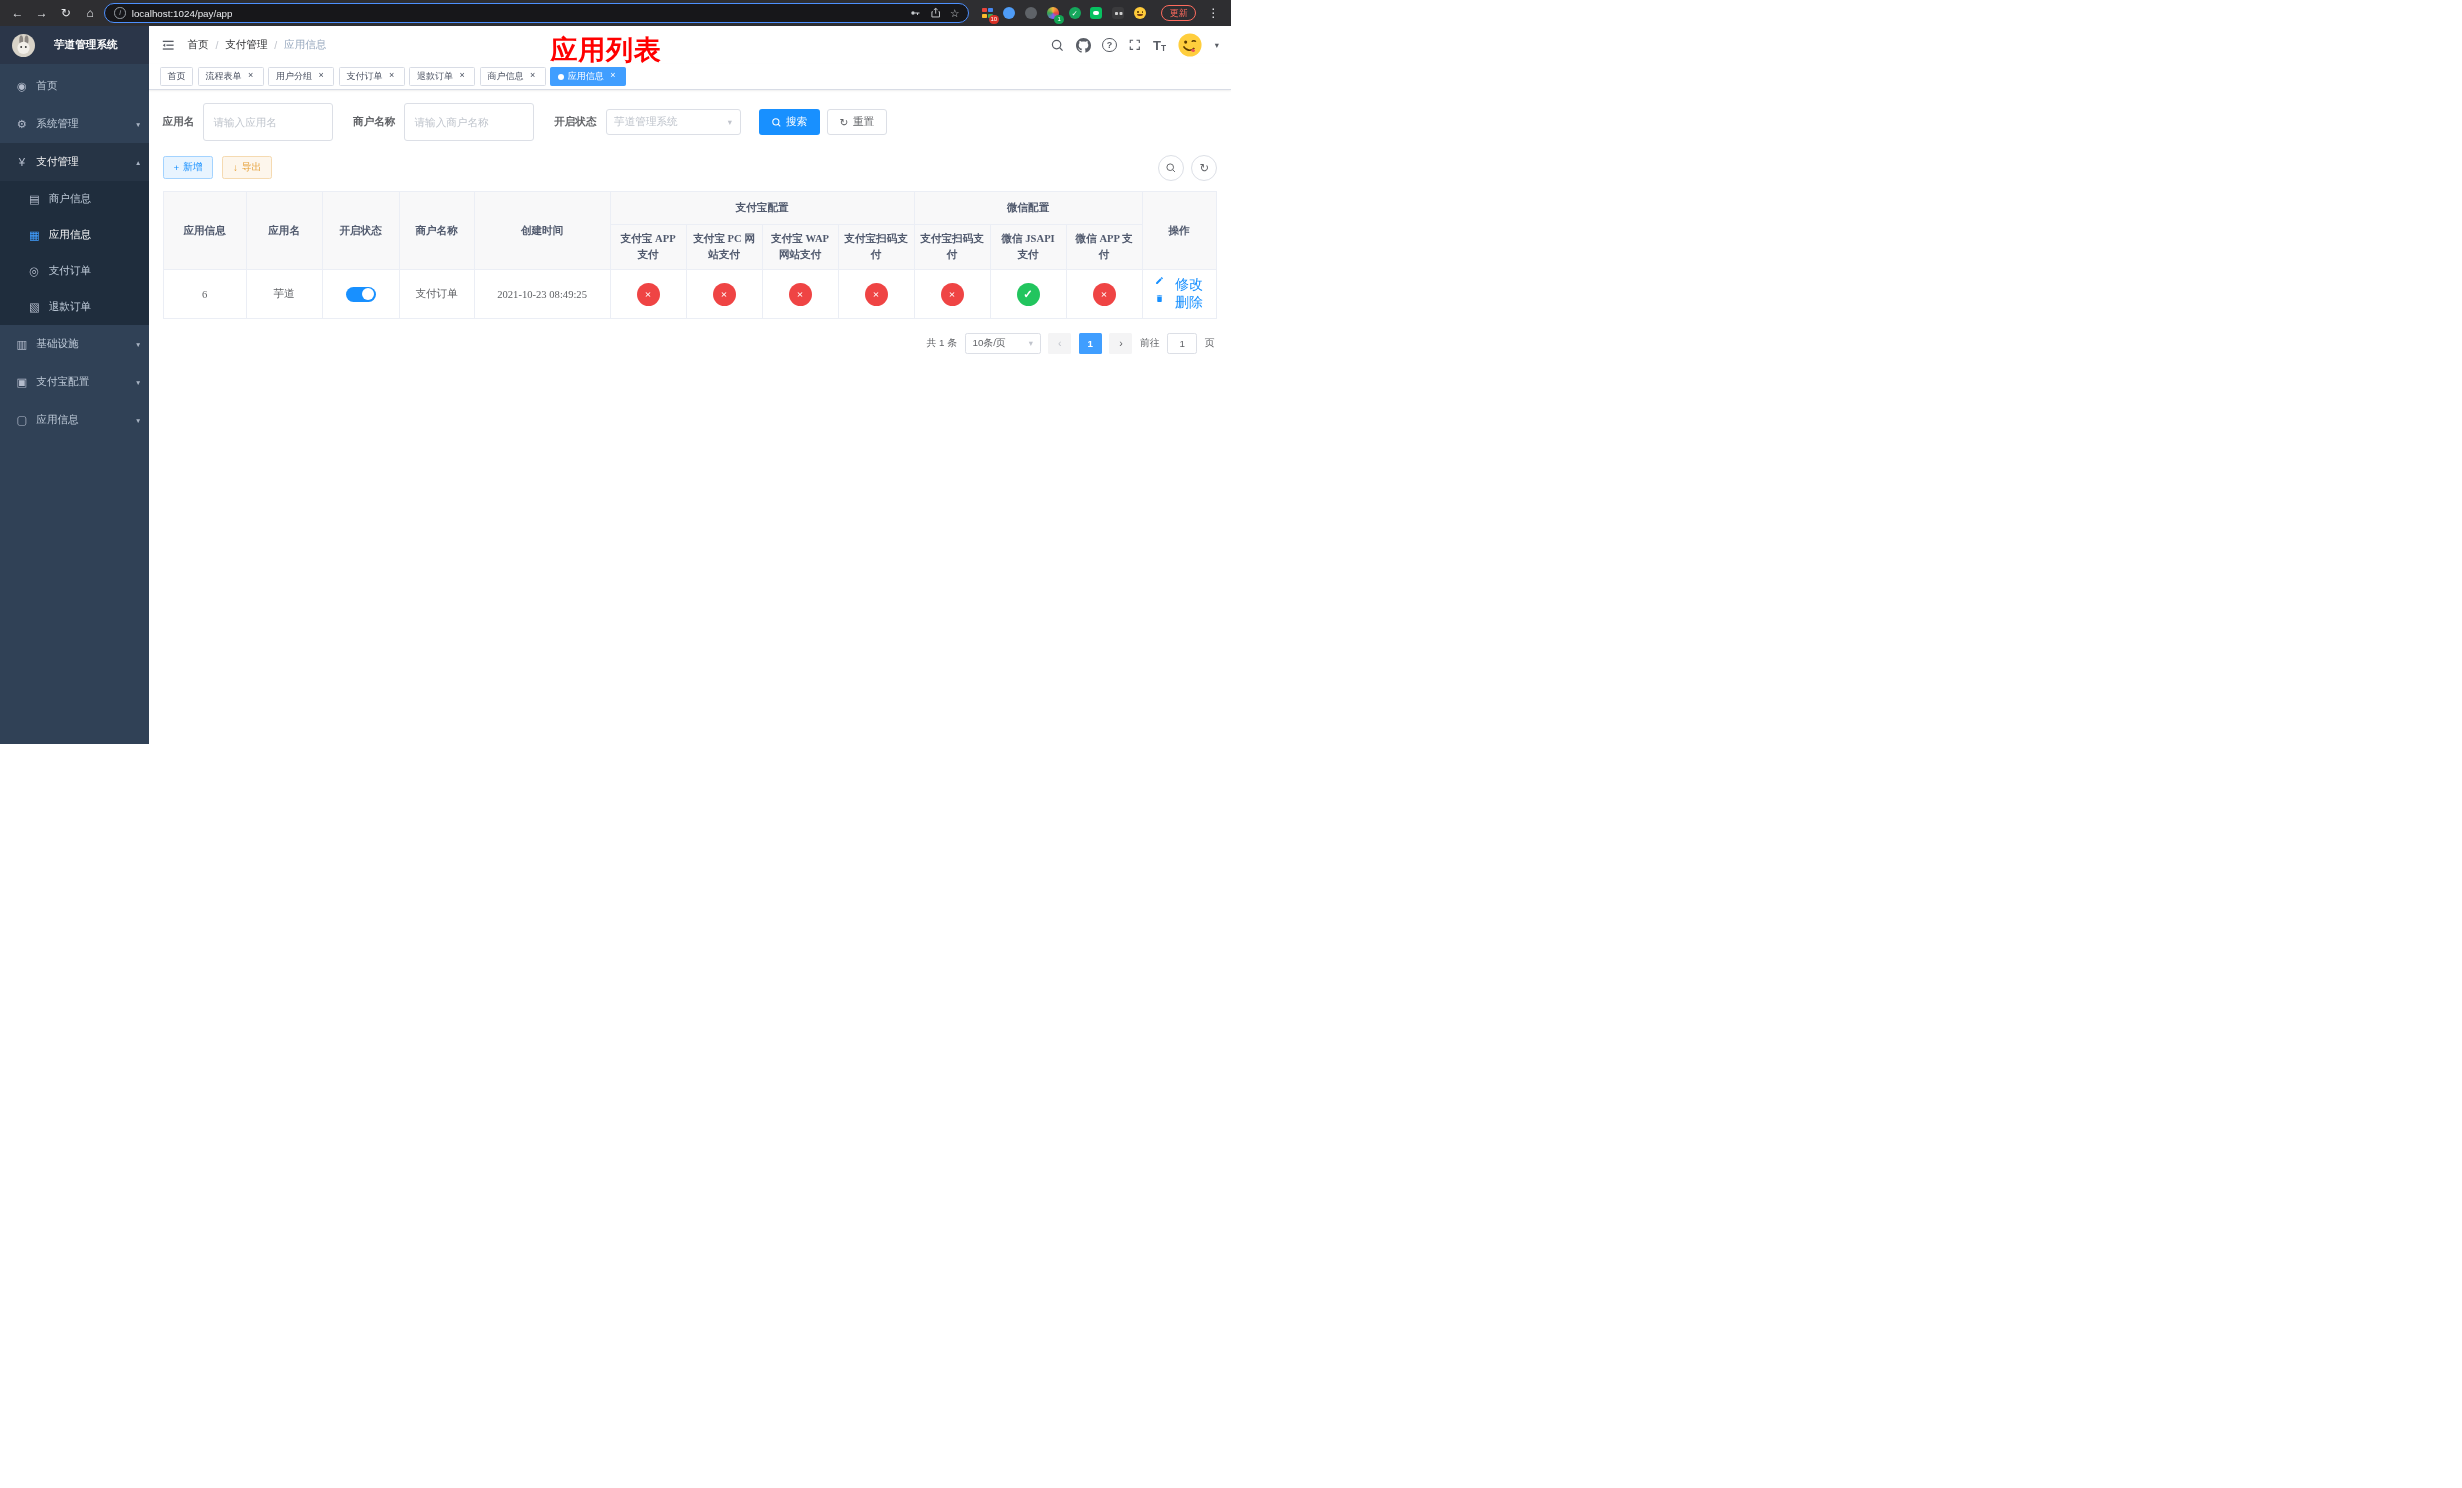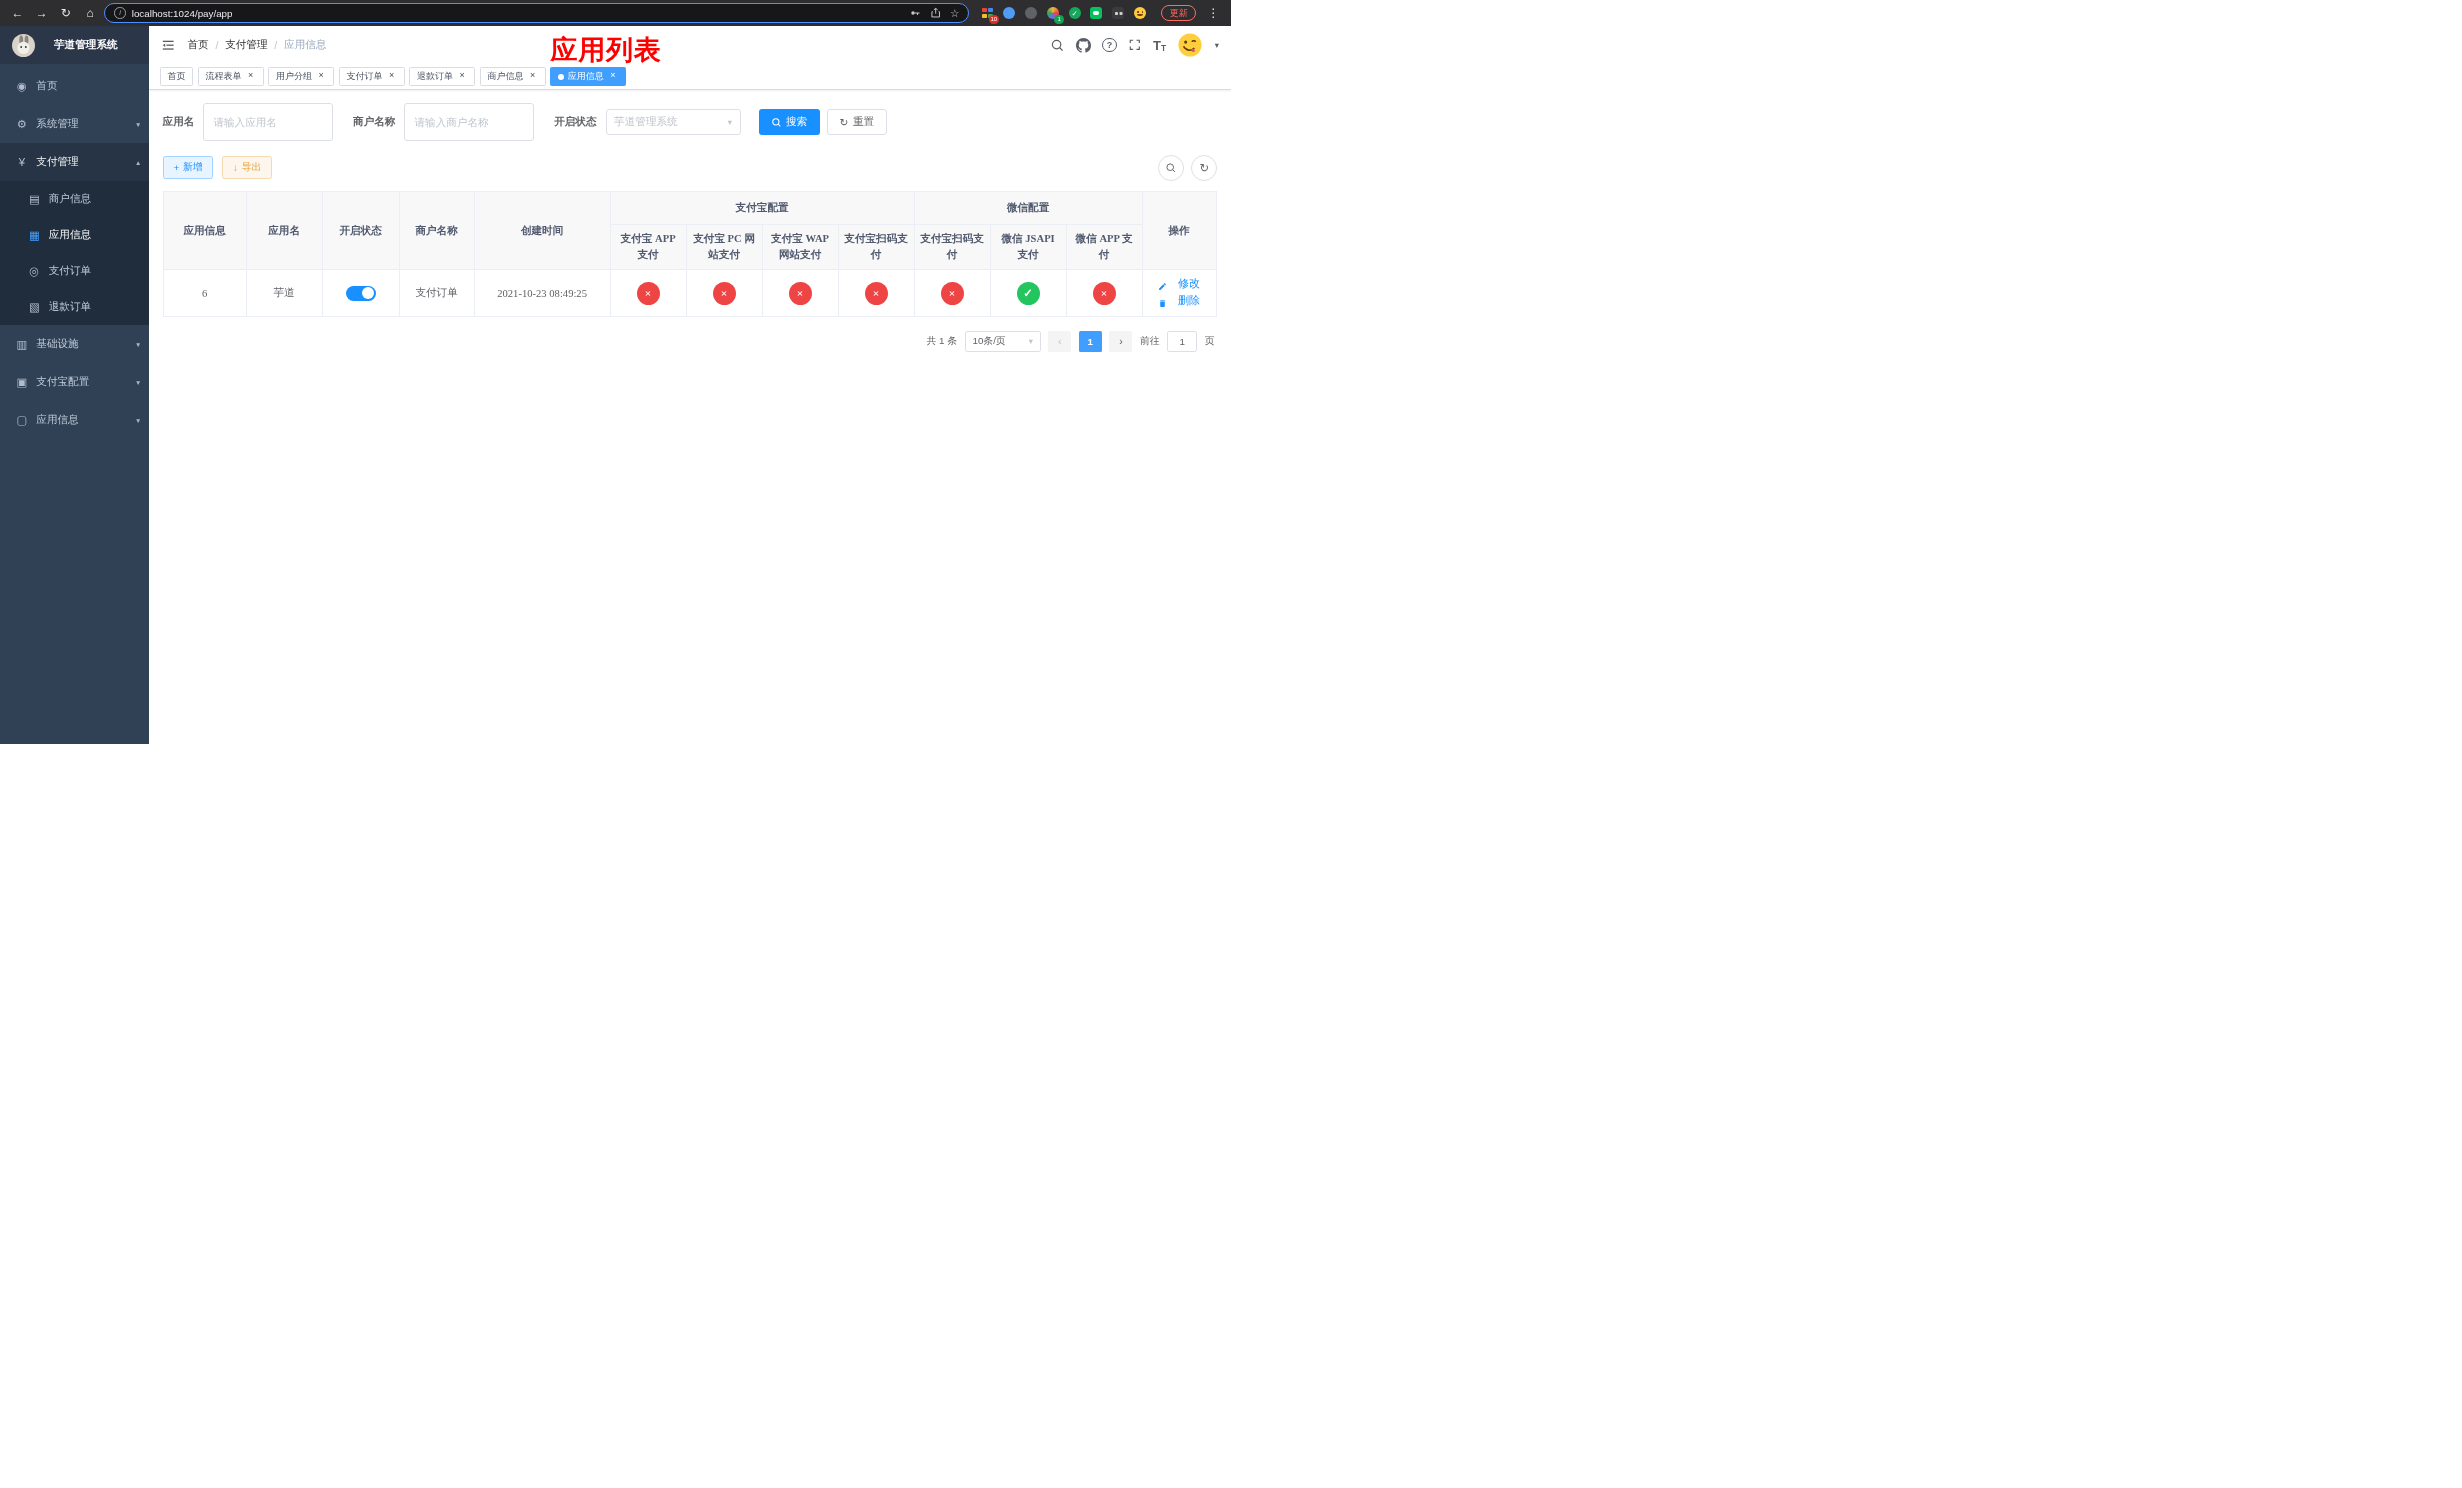--- a/index.html
+++ b/index.html
@@ -125,21 +125,21 @@
   .grid td { height:42px; padding:6px 4.5px; }
   .status-circle { width:23px; height:23px; border-radius:50%; display:inline-flex; align-items:center; justify-content:center;
                    color:#fff; font-size:11.4px; font-weight:700; }
   .status-circle.no { background:#ef4444; }
   .status-circle.ok { background:#22c55e; }
   .toggle { width:30px; height:15px; border-radius:7.6px; background:#dcdfe6; position:relative; display:inline-block;
             vertical-align:middle; cursor:pointer; }
   .toggle .knob { position:absolute; top:1.5px; left:1.5px; width:12px; height:12px; border-radius:50%; background:#fff; }
   .toggle.on { background:#1890ff; }
   .toggle.on .knob { left:16.7px; }
-  .link { color:#1890ff; font-size:11px; display:inline-flex; align-items:flex-end; gap:11px; margin:0 3.8px; cursor:pointer;
+  .link { color:#1890ff; font-size:14px; display:inline-flex; align-items:flex-start; gap:11px; margin:0 3.8px; cursor:pointer;
           text-decoration:none; white-space:nowrap; }
   .link svg { display:block; }
 
   
   .pagination { width:1052px; display:flex; align-items:center; justify-content:flex-end; gap:7.6px; margin-top:13.6px;
                 font-size:9.8px; color:#606266; }
   .page-size { width:76px; height:21px; border:0.8px solid #dcdfe6; border-radius:2.3px; display:flex; align-items:center;
                justify-content:space-between; padding:0 6.8px; cursor:pointer; }
   .pager-btn { min-width:23px; height:21px; background:#f4f4f5; border-radius:1.5px; display:flex; align-items:center;
                justify-content:center; font-size:10.6px; cursor:pointer; }

